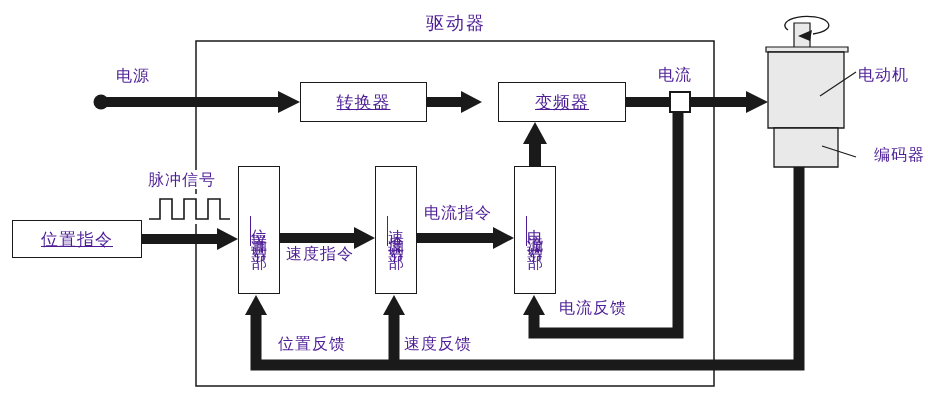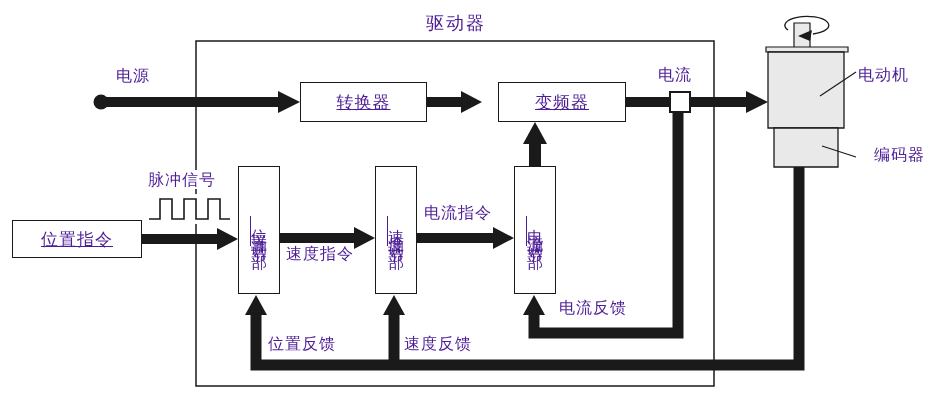--- a/index.html
+++ b/index.html
@@ -93,19 +93,19 @@
   <div class="box" style="left:482px;top:82px;width:128px;height:40px;margin-left:16px;">变频器</div>
   <div class="box vbox" style="left:238px;top:166px;width:42px;height:128px;">位置调节部</div>
   <div class="box vbox" style="left:375px;top:166px;width:42px;height:128px;">速度调节部</div>
   <div class="box vbox" style="left:514px;top:166px;width:42px;height:128px;">电流调节部</div>
 
   <div class="lbl" style="left:116px;top:66px;">电源</div>
   <div class="lbl bg" style="left:146px;top:170px;">脉冲信号</div>
   <div class="lbl" style="left:658px;top:65px;">电流</div>
   <div class="lbl" style="left:286px;top:200px;margin-top:44px;">速度指令</div>
   <div class="lbl" style="left:424px;top:203px;text-align:right;">电流指令</div>
-  <div class="lbl" style="left:268px;top:334px;text-align:right;">位置反馈</div>
+  <div class="lbl" style="left:278px;top:334px;text-align:right;">位置反馈</div>
   <div class="lbl" style="left:404px;top:334px;">速度反馈</div>
   <div class="lbl" style="left:559px;top:298px;text-align:center;">电流反馈</div>
   <div class="lbl" style="left:858px;top:65px;">电动机</div>
   <div class="lbl" style="left:858px;top:145px;margin-left:16px;">编码器</div>
 
 </div>
 
 </body></html>

